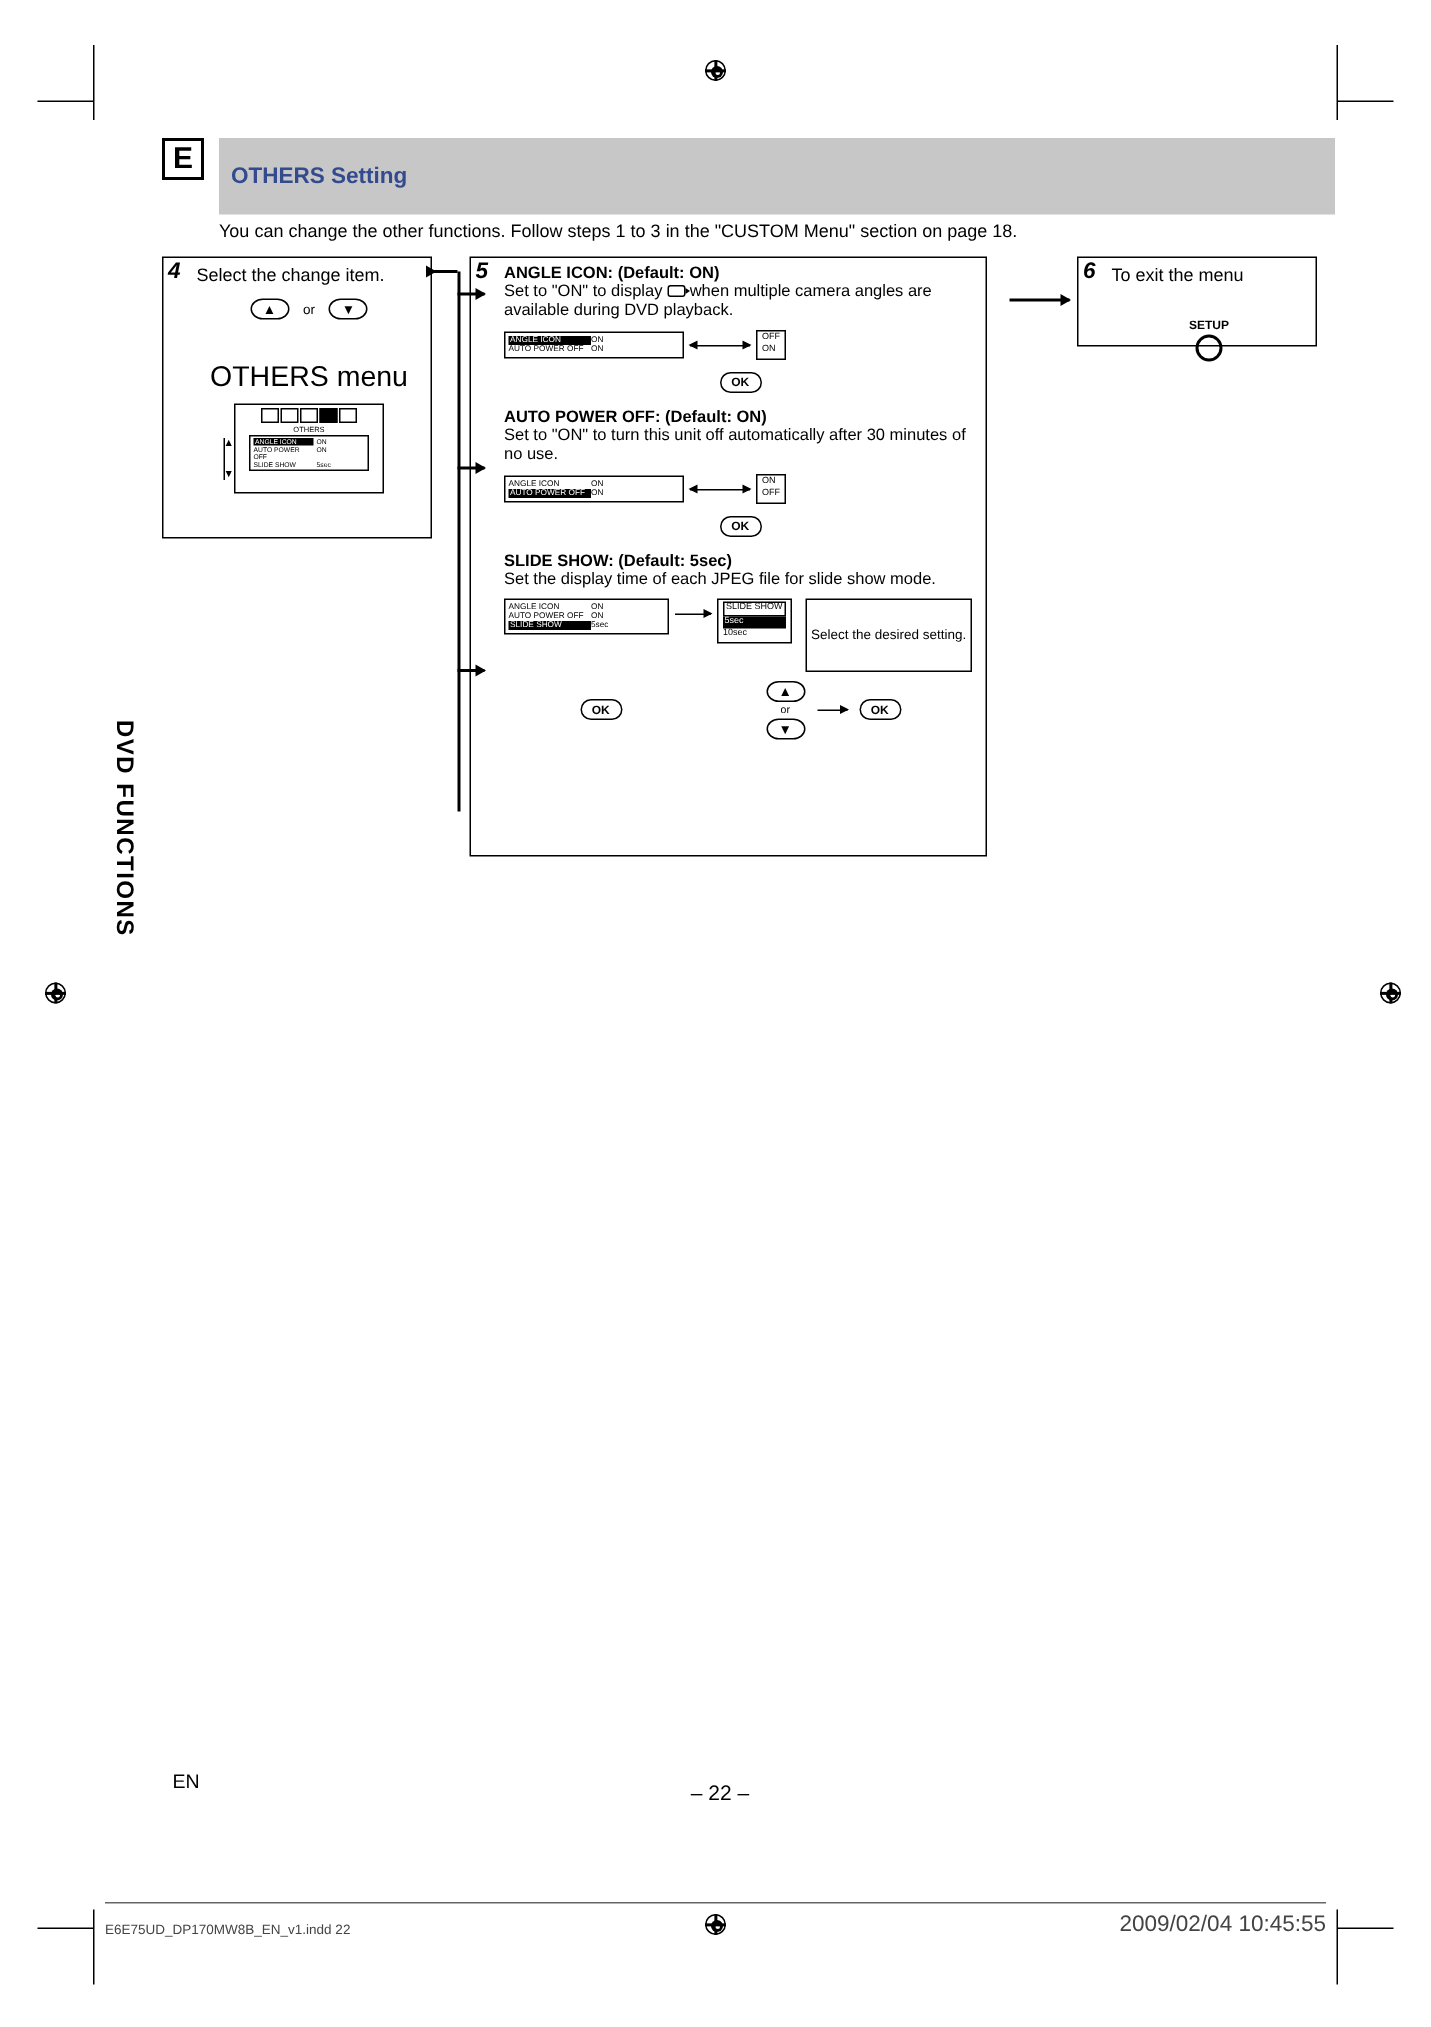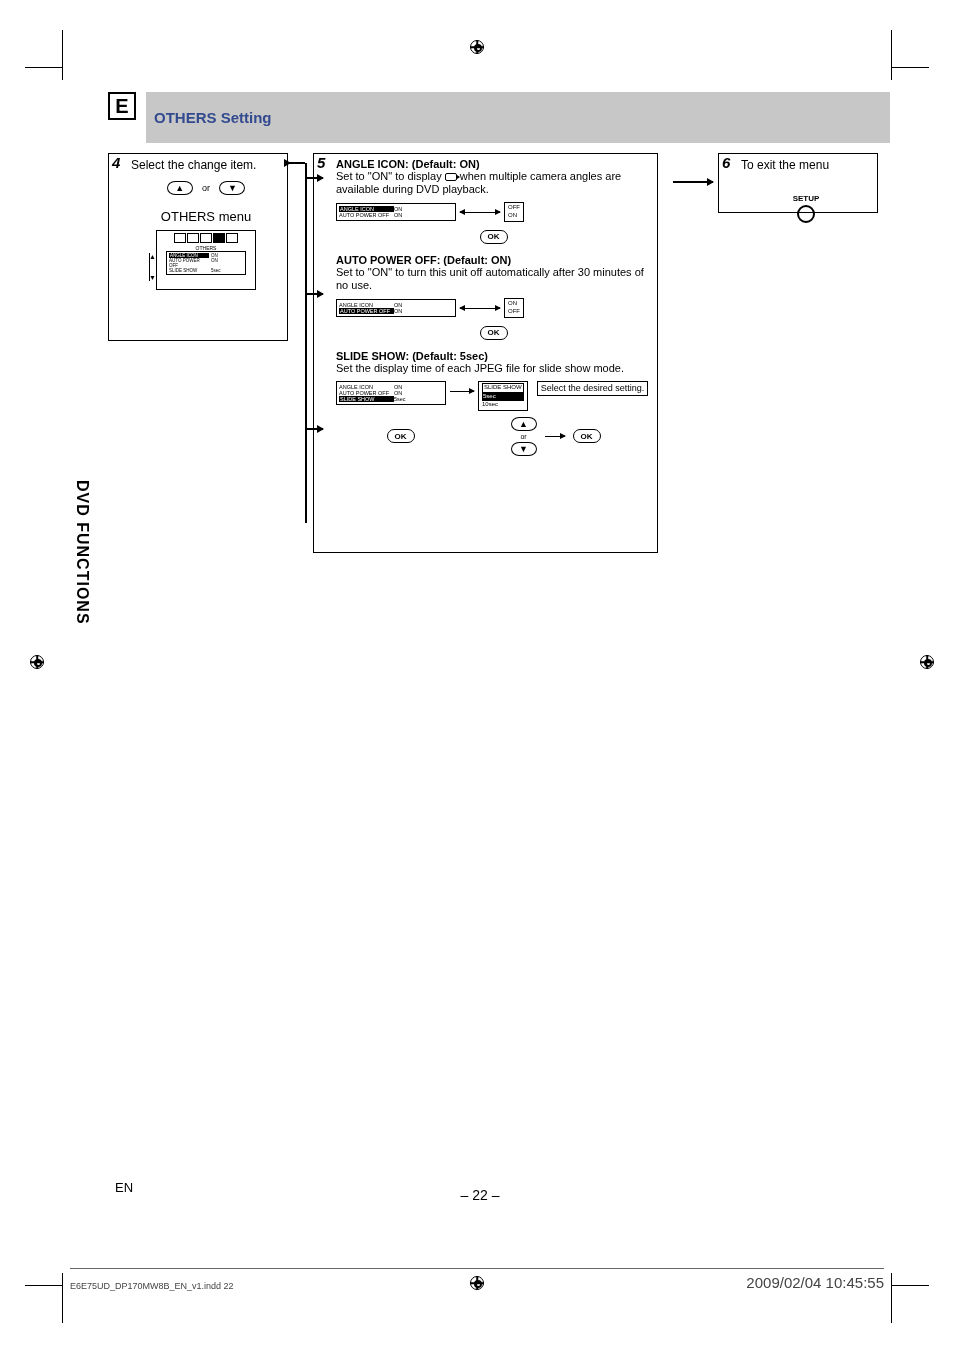--- a/index.html
+++ b/index.html
@@ -22,21 +22,21 @@
   .panel-5 { left: 205px; top: 0; width: 345px; height: 400px; }
   .panel-6 { left: 610px; top: 0; width: 160px; height: 60px; }
   
   .step-num { position: absolute; left: 3px; top: 0px; font-weight: bold; font-style: italic; font-size: 15px; }
   .panel-4 .body, .panel-6 .body { padding: 4px 6px 4px 22px; font-size: 12px; }
   .panel-5 .body { padding: 4px 6px 4px 22px; }
   
   .nav-btn { display: inline-block; border: 1px solid #000; border-radius: 50% / 80%; width: 26px; height: 14px; position: relative; font-size: 9px; text-align: center; line-height: 12px; vertical-align: middle; }
   .nav-btns { text-align: center; margin-top: 8px; }
   .nav-or { font-size: 9px; margin: 0 6px; vertical-align: middle; }
-  .others-title { text-align: center; font-size: 13px; margin-top: 14px; }
+  .others-title { text-align: center; font-size: 19px; margin-top: 28px; }
   
   .menu-box { border: 1px solid #000; width: 100px; height: 60px; margin: 6px auto 0; position: relative; font-size: 5px; padding: 2px; }
   .menu-tabs { display: flex; gap: 1px; justify-content: center; margin-bottom: 2px; }
   .menu-tab { width: 12px; height: 10px; border: 0.5px solid #000; }
   .menu-tab.sel { background: #000; }
   .menu-sub { border: 0.5px solid #000; width: 80px; margin: 0 auto; padding: 1px 2px; }
   .menu-row { display: flex; font-size: 4.5px; gap: 2px; }
   .menu-row.hl .c1 { background: #000; color: #fff; padding: 0 1px; }
   .menu-row .c1 { width: 40px; }
   .menu-row .c2 { width: 20px; }
@@ -75,21 +75,21 @@
   .setup-circle { width: 18px; height: 18px; border: 2px solid #000; border-radius: 50%; margin: 2px auto 0; }
   
   .side-tab { position: absolute; left: 3px; top: 450px; writing-mode: vertical-rl; font-weight: bold; font-size: 16px; letter-spacing: 1px; }
   
   .page-num { position: absolute; left: 50%; transform: translateX(-50%); bottom: 97px; font-size: 14px; }
   .page-en { position: absolute; left: 45px; bottom: 105px; font-size: 13px; }
   
   .footer-line { position: absolute; left: 70px; right: 70px; bottom: 82px; border-top: 0.5px solid #666; }
   .footer-left { position: absolute; left: 70px; bottom: 60px; font-size: 9px; color: #444; }
   .footer-right { position: absolute; right: 70px; bottom: 60px; font-size: 15px; color: #444; }
-  .side-sel-box { border: 1px solid #000; font-size: 9px; padding: 1px 3px; text-align: right; line-height: 1.2; }
+  .side-sel-box { border: 1px solid #000; font-size: 9px; padding: 18px 3px; text-align: right; line-height: 1.2; }
   
   .reg-icon { width: 14px; height: 14px; border: 1.5px solid #000; border-radius: 50%; display: inline-block; position: relative; }
   .reg-icon::before, .reg-icon::after { content: ""; position: absolute; left: 50%; top: 50%; width: 1.5px; height: 6px; background: #000; transform-origin: center; }
   .reg-icon::before { transform: translate(-50%, -50%) rotate(0deg); height: 14px; }
   .reg-icon::after { transform: translate(-50%, -50%) rotate(90deg); height: 14px; }
   .reg-inner { position: absolute; left: 3px; top: 3px; width: 8px; height: 8px; background: #000; border-radius: 50%; }
   .reg-inner::after { content: ""; position: absolute; left: 2.5px; top: 2.5px; width: 3px; height: 3px; background: #fff; border-radius: 50%; }
 
   .trim-left { position: absolute; left: 62px; top: 30px; width: 0; height: 50px; border-left: 1px solid #000;}
   .trim-left2 { position: absolute; left: 25px; top: 67px; width: 37px; height: 0; border-top: 1px solid #000;}
@@ -115,20 +115,21 @@
 
 <div class="page">
 
   <div class="side-tab">DVD FUNCTIONS</div>
 
   <div style="margin-left: 38px;">
     <div class="heading-row">
       <div class="heading-box">E</div>
       <div class="heading-bar">OTHERS Setting</div>
     </div>
+    <div class="intro">You can change the other functions. Follow steps 1 to 3 in the "CUSTOM Menu" section on page 18.</div>
   </div>
 
   <div class="content">
 
     <div class="panel panel-4">
       <div class="step-num">4</div>
       <div class="body">
         <span>Select the change item.</span>
         <div class="nav-btns">
           <span class="nav-btn">▲</span>

